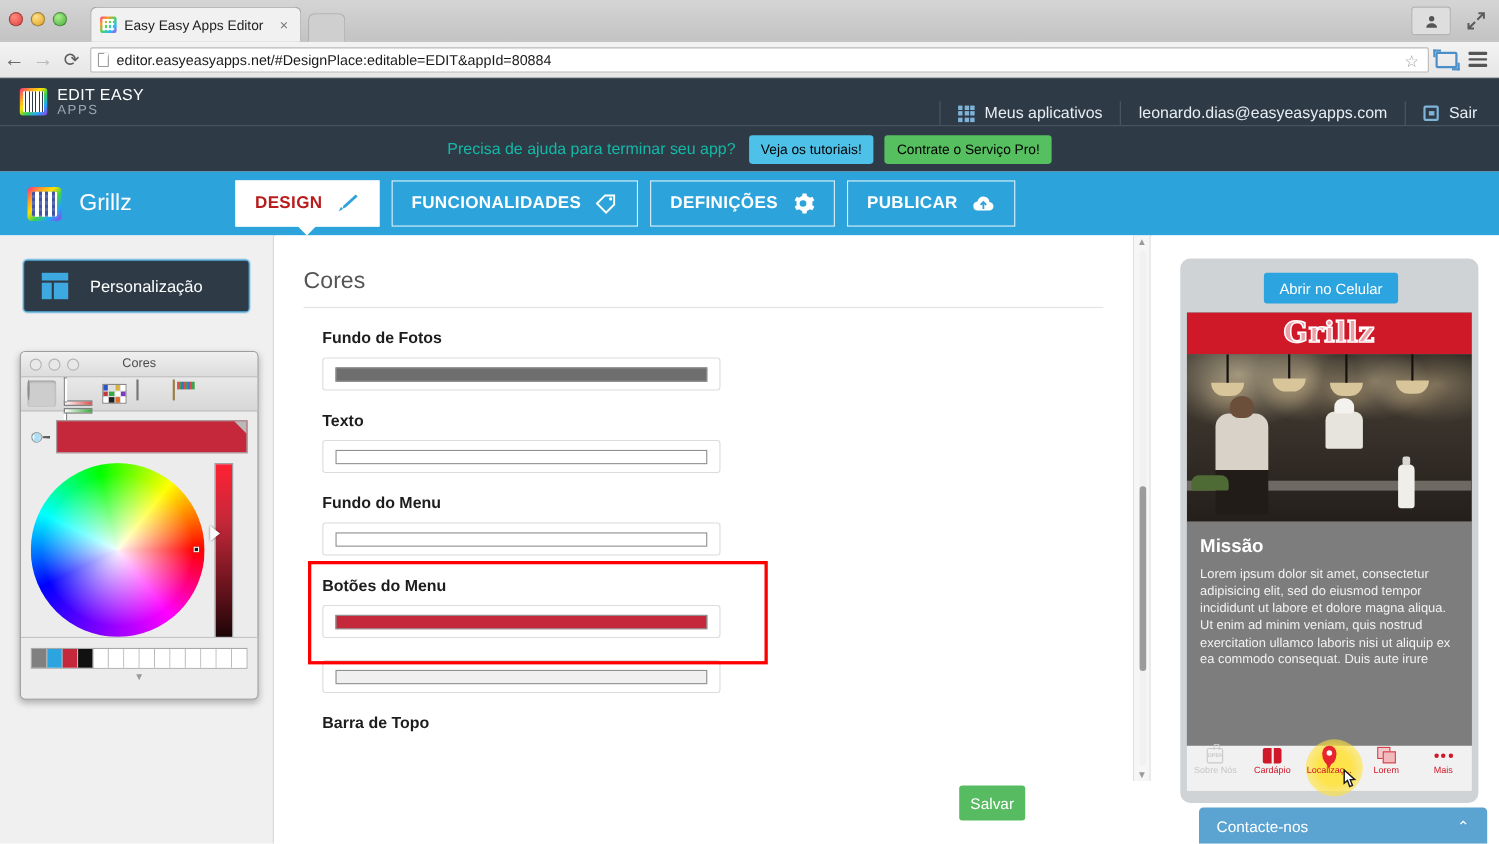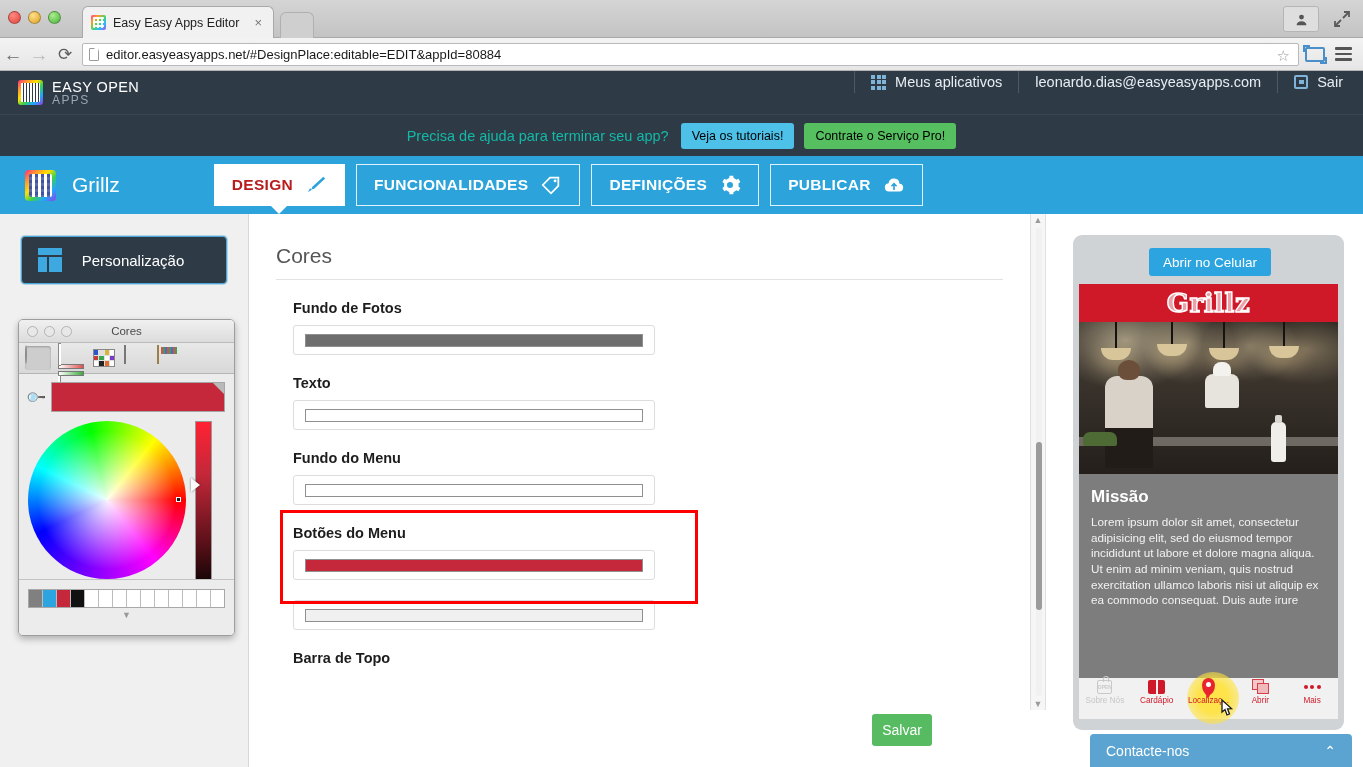--- a/index.html
+++ b/index.html
@@ -102,21 +102,21 @@
     background: linear-gradient(135deg,#ff2e7e 0%, #ff9c2b 22%, #ffe000 40%, #3ad14e 58%, #21a6ff 78%, #9b3ae0 100%);
   }
   .brand-logo::after{
     content:""; position:absolute; inset:3px; background:#fff; border-radius:1px;
     background-image:
       repeating-linear-gradient(to right, #fff 0 2px, #2e3b47 2px 3px),
       repeating-linear-gradient(to bottom, #fff 0 2px, #2e3b47 2px 3px);
   }
   .brand-txt-1 { color: #fff; font-size: 14.5px; letter-spacing: .4px; line-height: 15px; }
   .brand-txt-2 { color: #9aa7b1; font-size: 12px; letter-spacing: 1.4px; line-height: 11px; }
-  .hdr-right { margin-left: auto; display: flex; align-items: flex-start; height: 43px; }
+  .hdr-right { margin-left: auto; display: flex; align-items: flex-end; height: 43px; }
   .hdr-item {
     display: flex; align-items: center; gap: 9px; color: #e7edf2; font-size: 14.5px;
     padding: 0 16px; height: 22px; border-left: 1px solid #4d5963;
   }
   .hdr-item:last-child { padding-right: 20px; }
   .grid-icon { width: 15px; height: 15px; display:grid; grid-template-columns: repeat(3,1fr);
     grid-template-rows: repeat(3,1fr); gap: 1.5px; }
   .grid-icon i { background:#7fb4d8; display:block; }
   .exit-icon { width: 14px; height: 14px; border: 2px solid #7fb4d8; border-radius: 2px; position: relative; }
   .exit-icon::after { content:""; position:absolute; left:3px; top:3px; width:5px; height:4px; background:#7fb4d8; }
@@ -433,21 +433,21 @@
           <i></i>
           <i></i>
         </span>
     </div>
   </div>
 
   <div class="app-header">
     <div class="brand">
       <span class="brand-logo"></span>
       <span>
-        <span class="brand-txt-1" style="display:block">EASY OPEN</span>
+        <span class="brand-txt-1" style="display:block">EDIT EASY</span>
         <span class="brand-txt-2" style="display:block">APPS</span>
       </span>
     </div>
     <div class="hdr-right">
       <div class="hdr-item">
         <span class="grid-icon">
           <i></i>
             <i></i>
             <i></i>
             <i></i>
@@ -703,21 +703,21 @@
           <span class="nav-lbl">Localizaç...</span>
         </div>
 
         <div class="nav-item">
           <span class="nav-ic">
               <span class="ic-photo">
                 <i class="back"></i>
                 <i class="front"></i>
               </span>
             </span>
-          <span class="nav-lbl">Abrir</span>
+          <span class="nav-lbl">Lorem</span>
         </div>
 
         <div class="nav-item">
           <span class="nav-ic">
               <span class="ic-dots">
                 <i></i>
                 <i></i>
                 <i></i>
               </span>
             </span>

